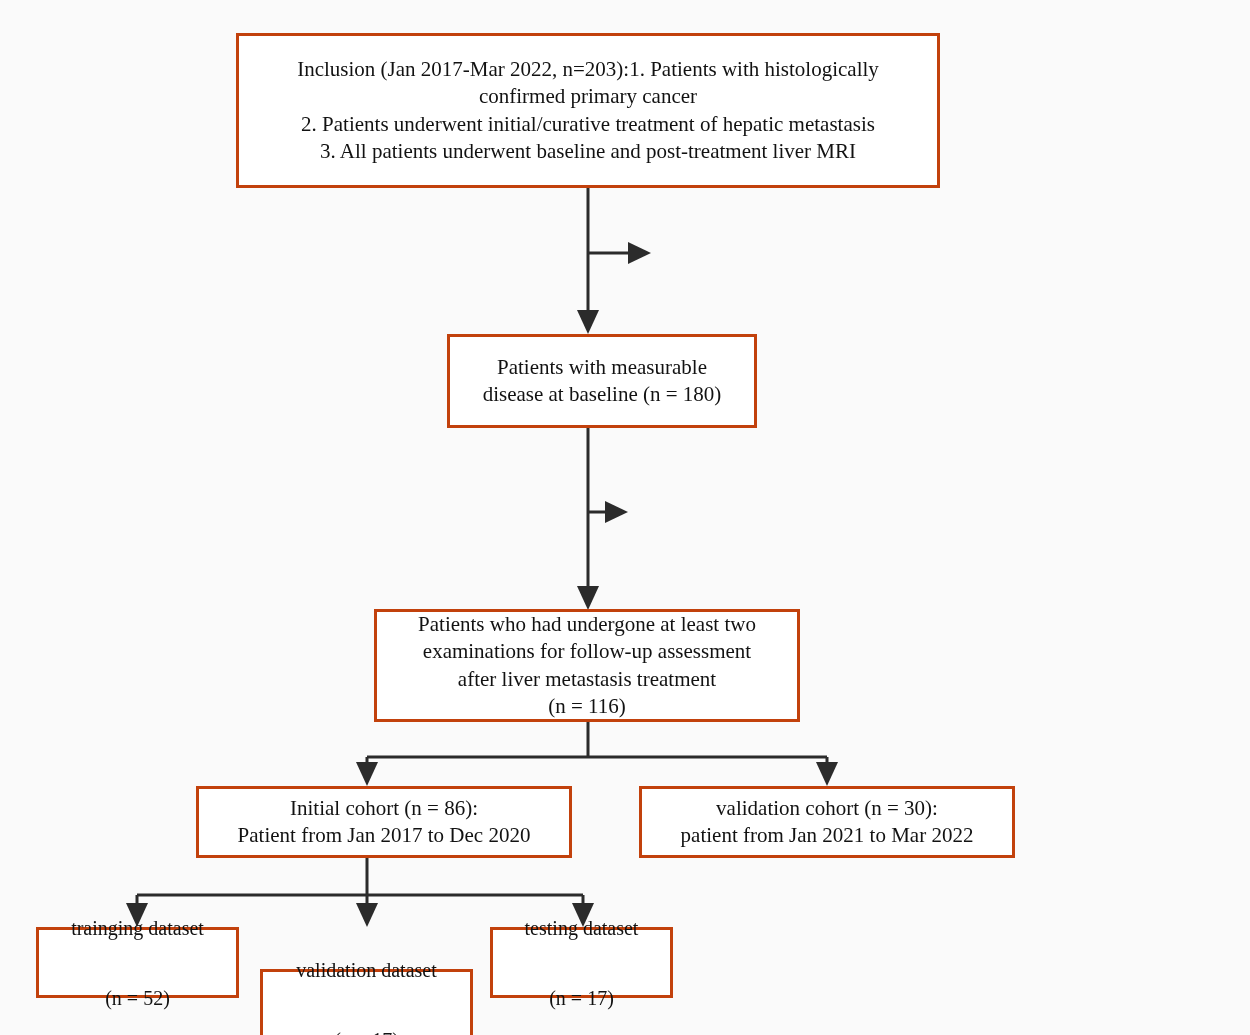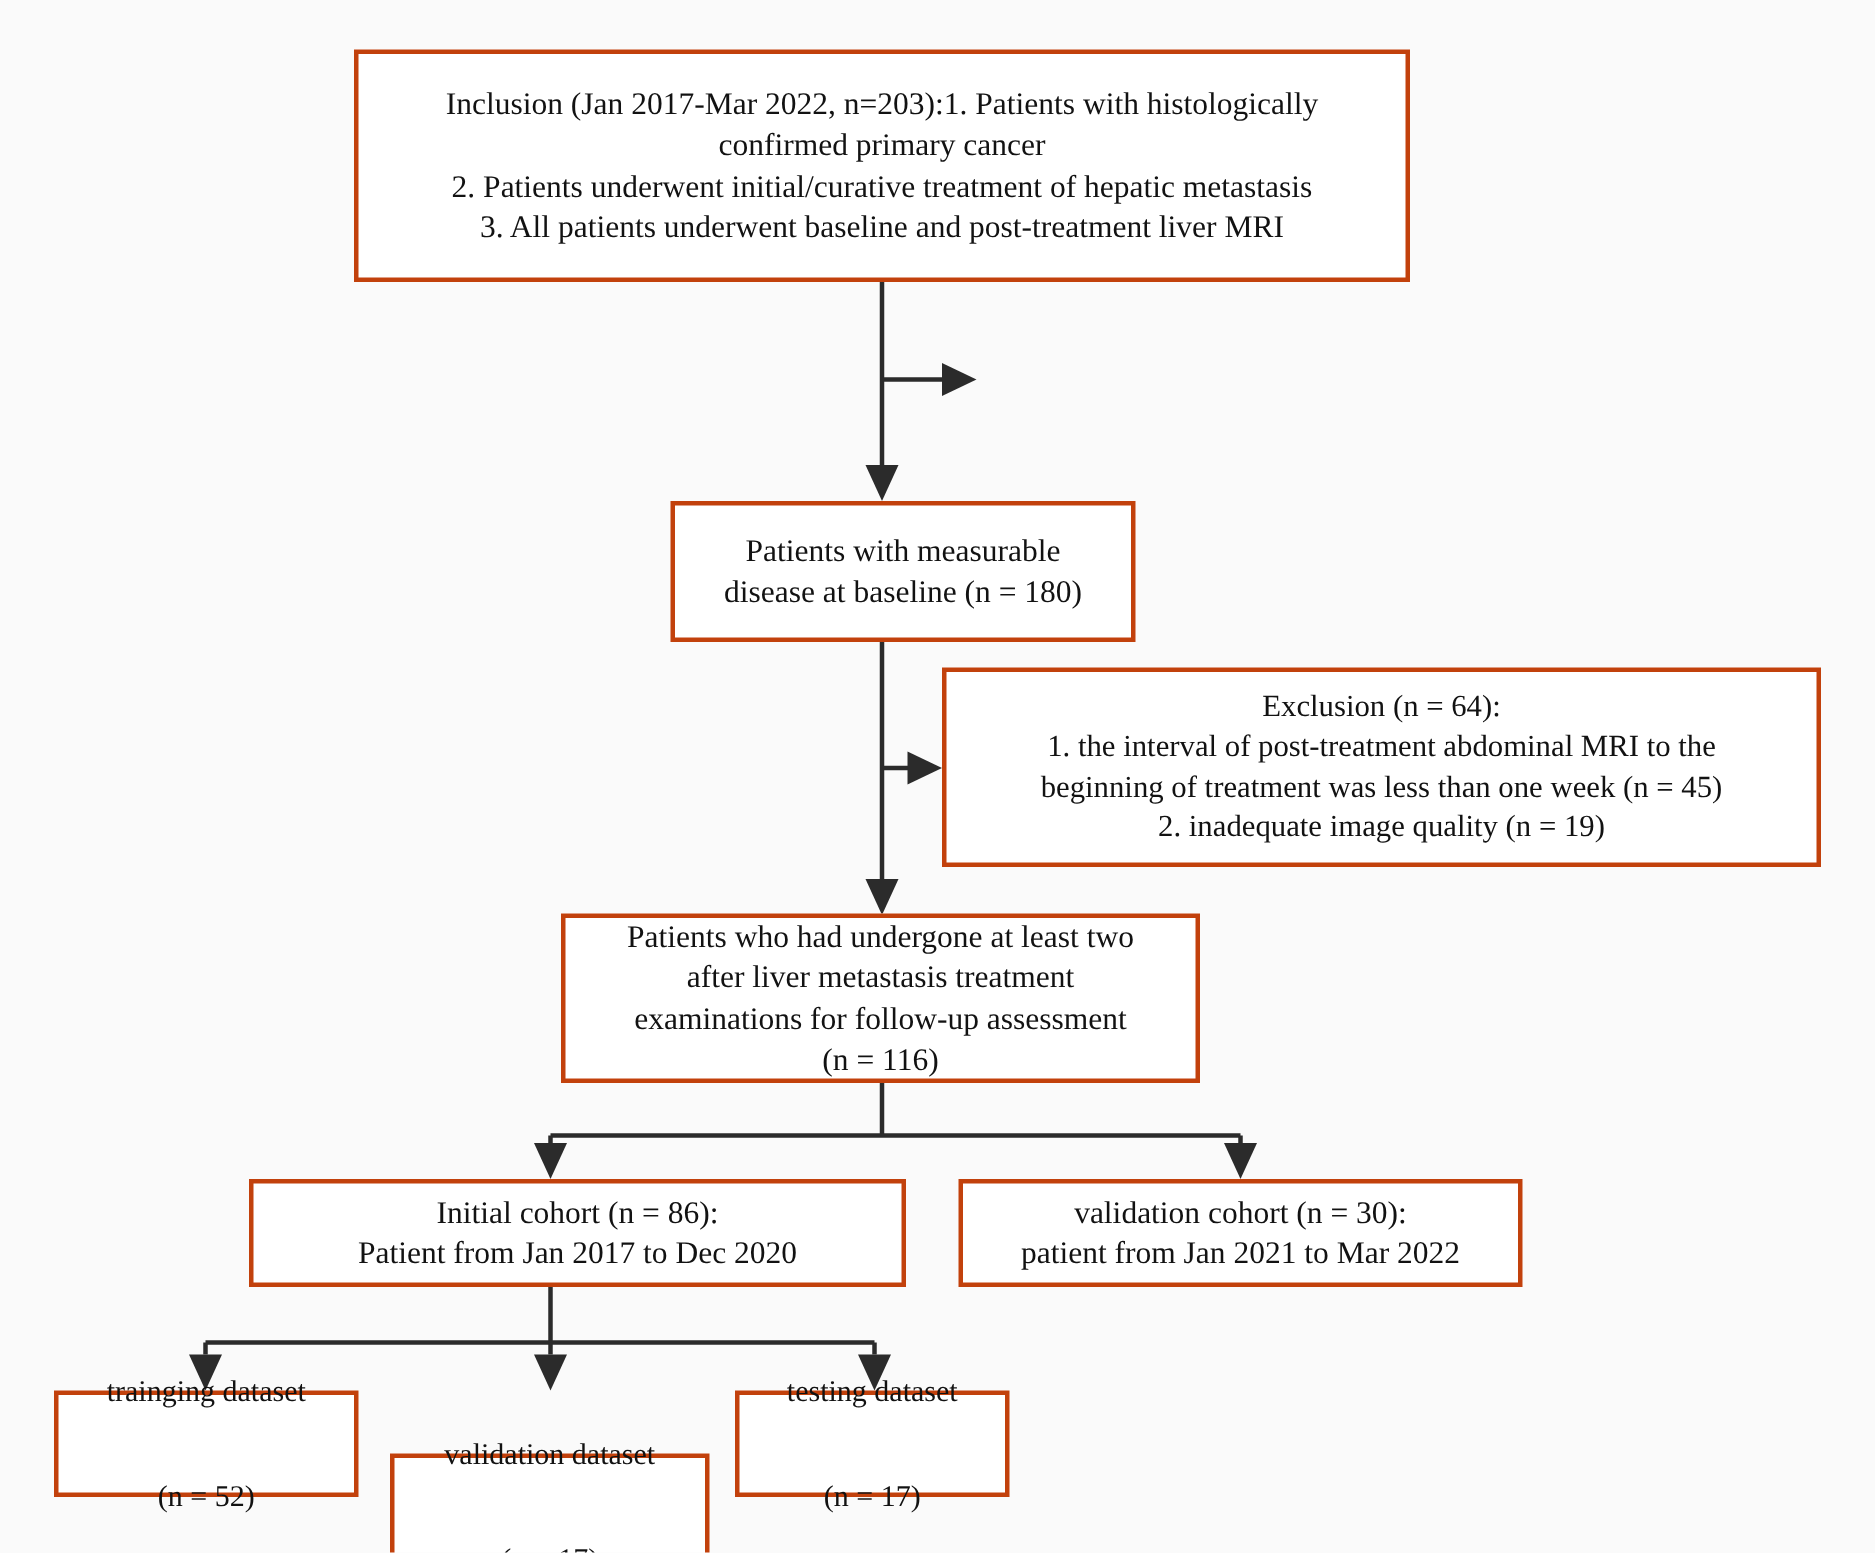--- a/index.html
+++ b/index.html
@@ -106,35 +106,29 @@
     <span class="line">2.  Patients underwent initial/curative treatment of hepatic metastasis</span>
     <span class="line">3. All patients underwent baseline and post-treatment liver MRI</span>
   </div>
 
 
   <div class="node fs-21" style="left:447px; top:334px; width:310px; height:94px;">
     <span class="line">Patients with measurable</span>
     <span class="line">disease at baseline (n = 180)</span>
   </div>
 
-  <div class="node fs-20" style="left:628px; top:445px; width:586px; height:133px;">
-    <span class="line">Exclusion (n = 64):</span>
-    <span class="line">1. the interval of post-treatment abdominal MRI to the</span>
-    <span class="line">beginning of treatment was less than one week (n = 45)</span>
-    <span class="line">2. inadequate image quality (n = 19)</span>
-  </div>
 
   <div class="node fs-21" style="left:374px; top:609px; width:426px; height:113px;">
     <span class="line">Patients who had undergone at least two</span>
+    <span class="line">examinations for follow-up assessment</span>
     <span class="line">after liver metastasis treatment</span>
-    <span class="line">examinations for follow-up assessment</span>
     <span class="line">(n = 116)</span>
   </div>
 
-  <div class="node fs-21" style="left:166px; top:786px; width:438px; height:72px;">
+  <div class="node fs-21" style="left:196px; top:786px; width:376px; height:72px;">
     <span class="line">Initial cohort (n = 86):</span>
     <span class="line">Patient from Jan 2017 to Dec 2020</span>
   </div>
 
   <div class="node fs-21" style="left:639px; top:786px; width:376px; height:72px;">
     <span class="line">validation cohort (n = 30):</span>
     <span class="line">patient from Jan 2021 to Mar 2022</span>
   </div>
 
   <div class="node fs-19" style="left:36px; top:927px; width:203px; height:71px;">

